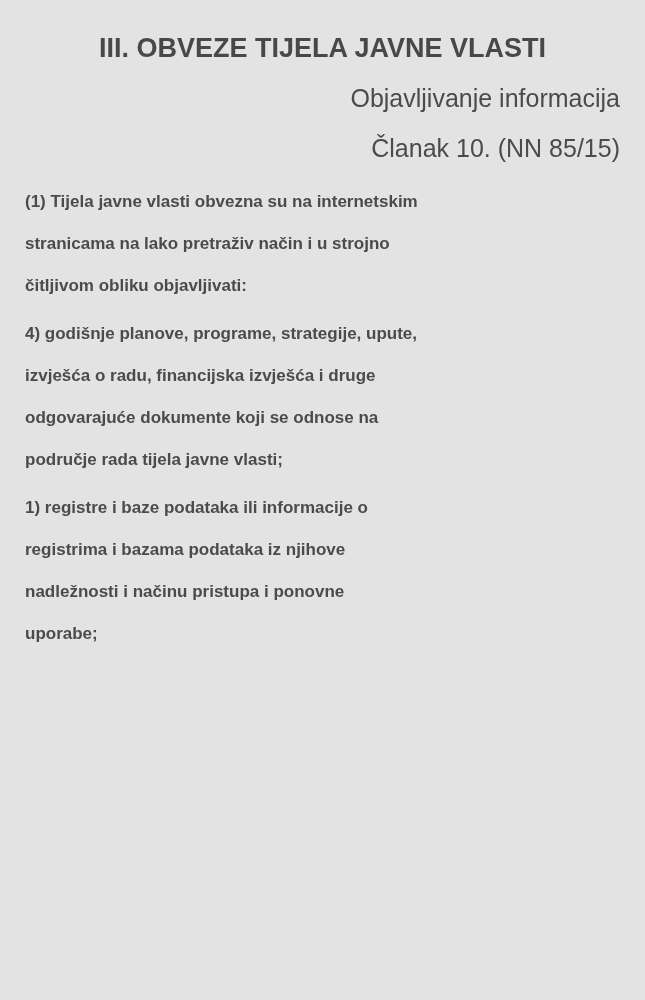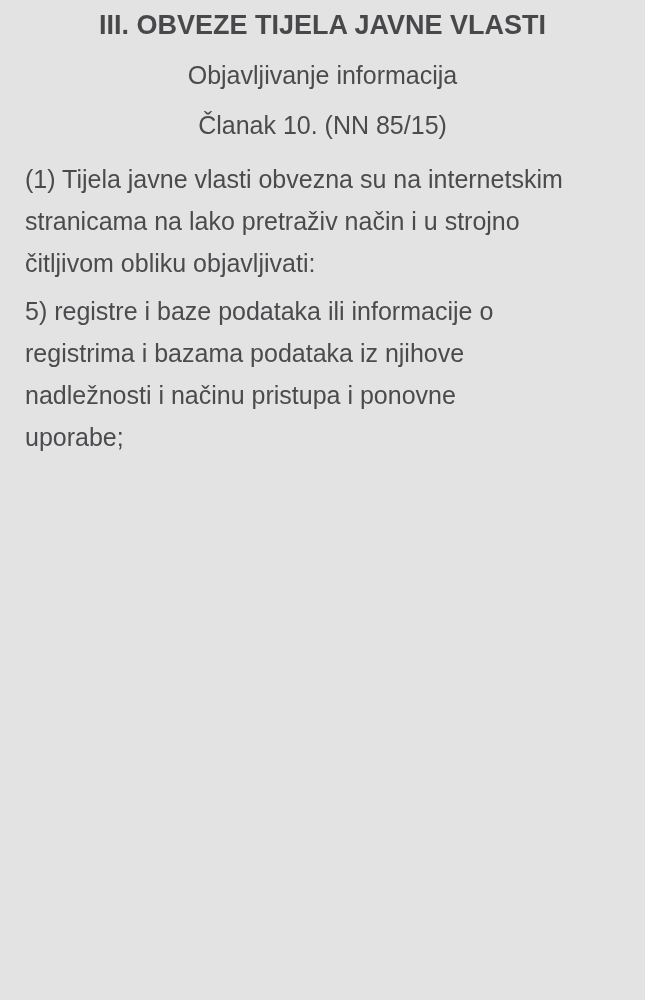--- a/index.html
+++ b/index.html
@@ -9,43 +9,43 @@
     }
     body {
       background: #e3e3e4;
       font-family: "Liberation Sans", "DejaVu Sans", sans-serif;
       color: #4b4b4d;
     }
     .page {
       width: 645px;
       height: 1000px;
       margin: 0 auto;
-      padding: 4px 25px 0 25px;
+      padding: 27px 25px 0 25px;
       overflow: hidden;
       background: #e3e3e4;
     }
     .doc-title {
       font-size: 27px;
       font-weight: 700;
       line-height: 42px;
       text-align: center;
       margin: 0;
       color: #48484a;
     }
     .doc-center-heading {
       font-size: 25px;
       font-weight: 400;
       line-height: 42px;
-      text-align: center;
+      text-align: right;
       margin: 8px 0 0 0;
       color: #4b4b4d;
     }
     .doc-paragraph {
-      font-size: 25px;
-      font-weight: 400;
+      font-size: 17px;
+      font-weight: 700;
       line-height: 42px;
       text-align: left;
       margin: 6px 0 0 0;
       white-space: pre-line;
       color: #4b4b4d;
     }
     .doc-paragraph:first-of-type {
       margin-top: 12px;
     }
   </style>
@@ -59,18 +59,22 @@
 
   <h2 class="doc-center-heading">Članak 10. (NN 85/15)</h2>
 
   <p class="doc-paragraph">(1) Tijela javne vlasti obvezna su na internetskim
 stranicama na lako pretraživ način i u strojno
 čitljivom obliku objavljivati:</p>
 
 
 
 
+  <p class="doc-paragraph">4) godišnje planove, programe, strategije, upute,
+izvješća o radu, financijska izvješća i druge
+odgovarajuće dokumente koji se odnose na
+područje rada tijela javne vlasti;</p>
 
-  <p class="doc-paragraph">5) registre i baze podataka ili informacije o
+  <p class="doc-paragraph">1) registre i baze podataka ili informacije o
 registrima i bazama podataka iz njihove
 nadležnosti i načinu pristupa i ponovne
 uporabe;</p>
 </div>
 
 </body></html>

